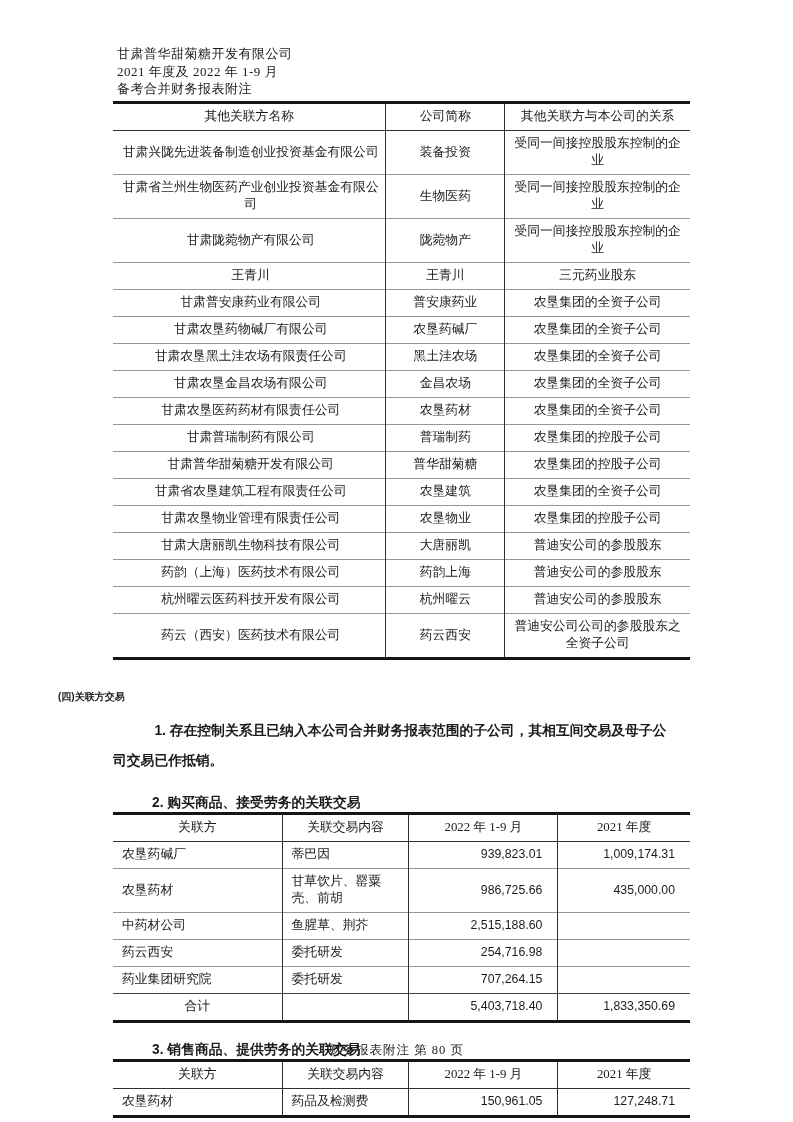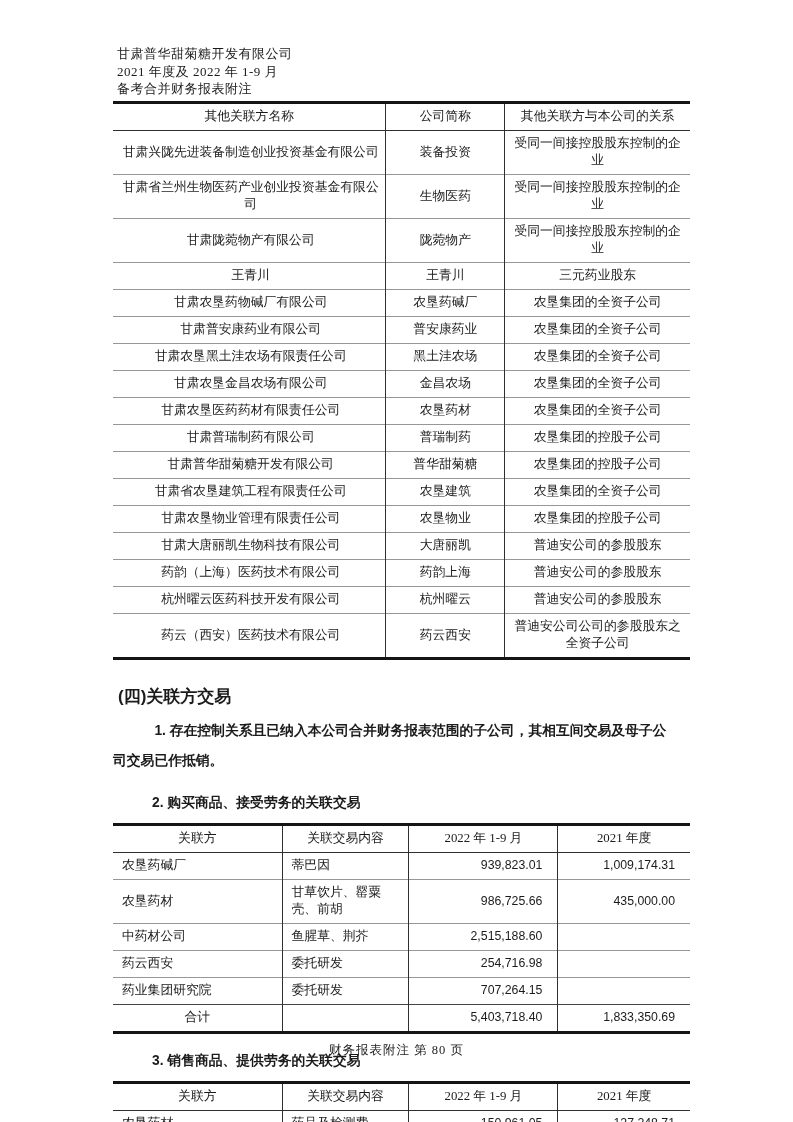--- a/index.html
+++ b/index.html
@@ -39,35 +39,35 @@
     text-align:center;
     border-bottom:1px solid #2f2f2f;
   }
   .tbl th + th, .tbl td + td { border-left:1px solid #2f2f2f; }
   .tbl tbody tr + tr td { border-top:1px solid #979797; }
   
   .tbl1 { margin-top:3px; }
   .tbl1 td:nth-child(1) { text-align:center; padding-left:9px; }
   .tbl1 td:nth-child(2), .tbl1 td:nth-child(3) { text-align:center; }
   
-  .tbl2 { margin-top:11px; }
+  .tbl2 { }
   .tbl2 td:nth-child(1) { text-align:left; padding-left:9px; }
   .tbl2 td:nth-child(2) { text-align:left; padding-left:9px;font-family:Liberation Serif, serif; }
   .tbl2 td:nth-child(3), .tbl2 td:nth-child(4) {
     text-align:right; padding-right:15px;
     font-family:"Liberation Sans","DejaVu Sans",sans-serif;
     font-size:12.3px;
   }
   .purchases tbody tr:last-child td { border-top:1px solid #454545; }
   .purchases tbody tr:last-child td:nth-child(1) { text-align:center; padding-left:6px; }
   .sec-heading {
-    margin:27px 113px 0 118px;
+    margin:27px 113px 0 58px;
     font-family:"Liberation Sans","DejaVu Sans",sans-serif;
     font-weight:700;
-    font-size:17px;
+    font-size:10px;
     line-height:19px;
   }
   .para {
     margin:10px 113px 0 113px;
     text-indent:3em;
     font-family:"Liberation Sans","DejaVu Sans",sans-serif;
     font-weight:700;
     font-size:13.8px;
     line-height:30px;
   }
@@ -125,27 +125,27 @@
           <td>甘肃陇菀物产有限公司</td>
           <td>陇菀物产</td>
           <td>受同一间接控股股东控制的企业</td>
         </tr>
         <tr>
           <td>王青川</td>
           <td>王青川</td>
           <td>三元药业股东</td>
         </tr>
         <tr>
+          <td>甘肃普安康药业有限公司</td>
+          <td>普安康药业</td>
+          <td>农垦集团的全资子公司</td>
+        </tr>
+        <tr>
           <td>甘肃农垦药物碱厂有限公司</td>
           <td>农垦药碱厂</td>
-          <td>农垦集团的全资子公司</td>
-        </tr>
-        <tr>
-          <td>甘肃普安康药业有限公司</td>
-          <td>普安康药业</td>
           <td>农垦集团的全资子公司</td>
         </tr>
         <tr>
           <td>甘肃农垦黑土洼农场有限责任公司</td>
           <td>黑土洼农场</td>
           <td>农垦集团的全资子公司</td>
         </tr>
         <tr>
           <td>甘肃农垦金昌农场有限公司</td>
           <td>金昌农场</td>

